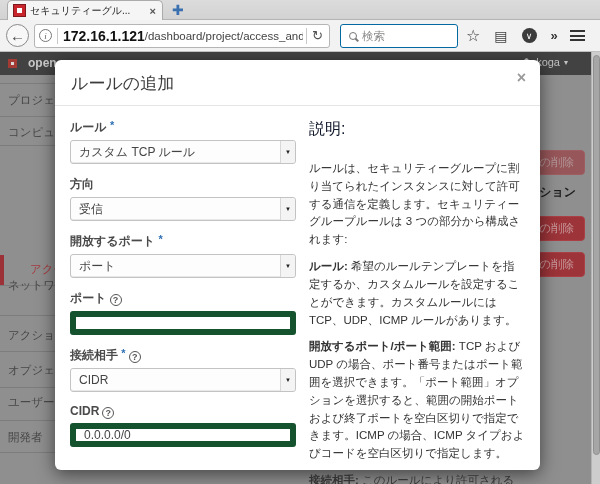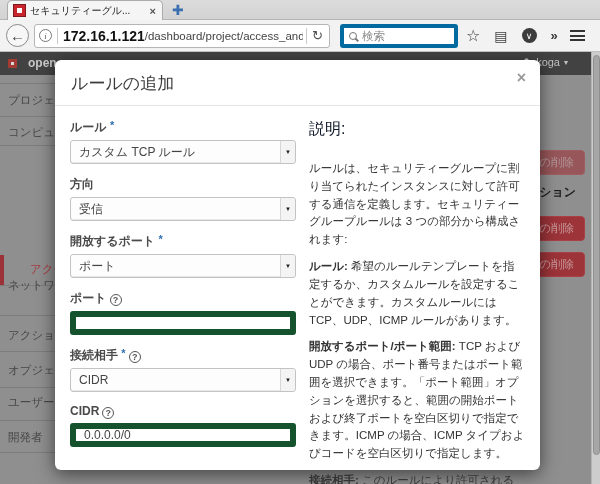--- a/index.html
+++ b/index.html
@@ -29,22 +29,22 @@
   .urlbar { height:24px; background:#fff; border:1px solid #b5b5b5; border-radius:3px;
     margin-left:5px; width:296px; display:flex; align-items:center; padding:0 4px; flex:none;}
   .info-icon { width:13px; height:13px; border:1px solid #777; border-radius:50%;
     color:#666; font-size:9px; display:flex; align-items:center; justify-content:center;
     font-family:"Liberation Serif",serif; font-style:italic; flex:none;}
   .url-sep { width:1px; height:16px; background:#c9c9c9; margin:0 5px; flex:none;}
   .url-host { font-weight:bold; color:#111; font-size:14px; white-space:nowrap;}
   .url-path { color:#444; font-size:11.5px; white-space:nowrap; overflow:hidden; flex:1;}
   .reload-sep { width:1px; height:16px; background:#c9c9c9; margin:0 3px; flex:none;}
   .reload { color:#555; font-size:13px; flex:none; padding:0 2px;}
-  .searchbox { height:24px; background:#fff; border:4px solid #0369a1; border-radius:3px;
-    margin-left:10px; width:118px; display:flex; align-items:center; padding:0 5px; flex:none;}
+  .searchbox { height:24px; background:#fff; border:1px solid #0369a1; border-radius:3px;
+    margin-left:10px; width:118px; display:flex; align-items:center; padding:0 5px; flex:none;justify-content:flex-end;}
   .mag { width:8px; height:8px; border:1.5px solid #777; border-radius:50%; position:relative; flex:none;}
   .mag::after { content:""; position:absolute; width:4px; height:1.5px; background:#777;
     bottom:-2px; right:-3px; transform:rotate(45deg);}
   .searchbox input { border:none; outline:none; width:90px; margin-left:5px;
     font-size:11.5px; color:#333; font-family:inherit; background:transparent;}
   .searchbox input::placeholder { color:#8a8a8a;}
   .chromeicons { display:flex; align-items:center; margin-left:8px; gap:14px; color:#3f3f3f;}
   .star { font-size:16px;}
   .bmark { font-size:14px;}
   .pocket { width:15px; height:15px; border-radius:50%; background:#3c3c3c; color:#fff;

